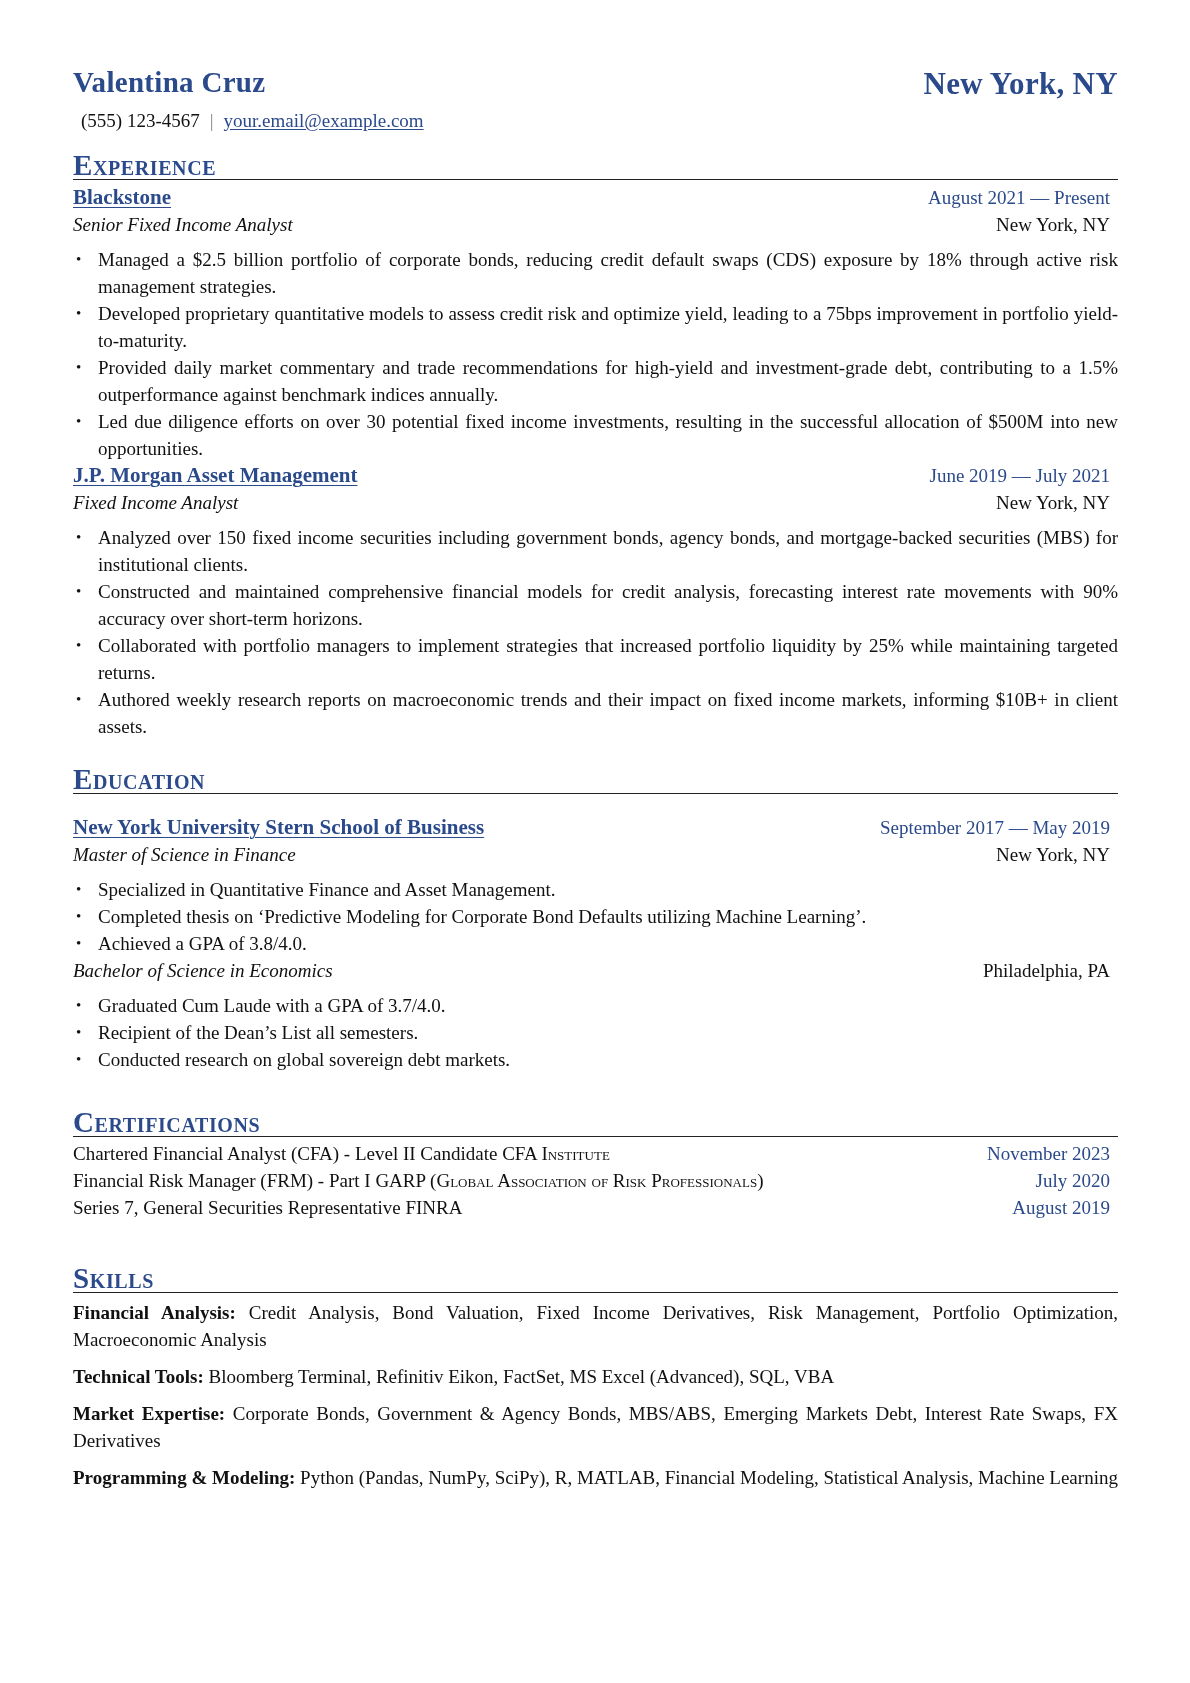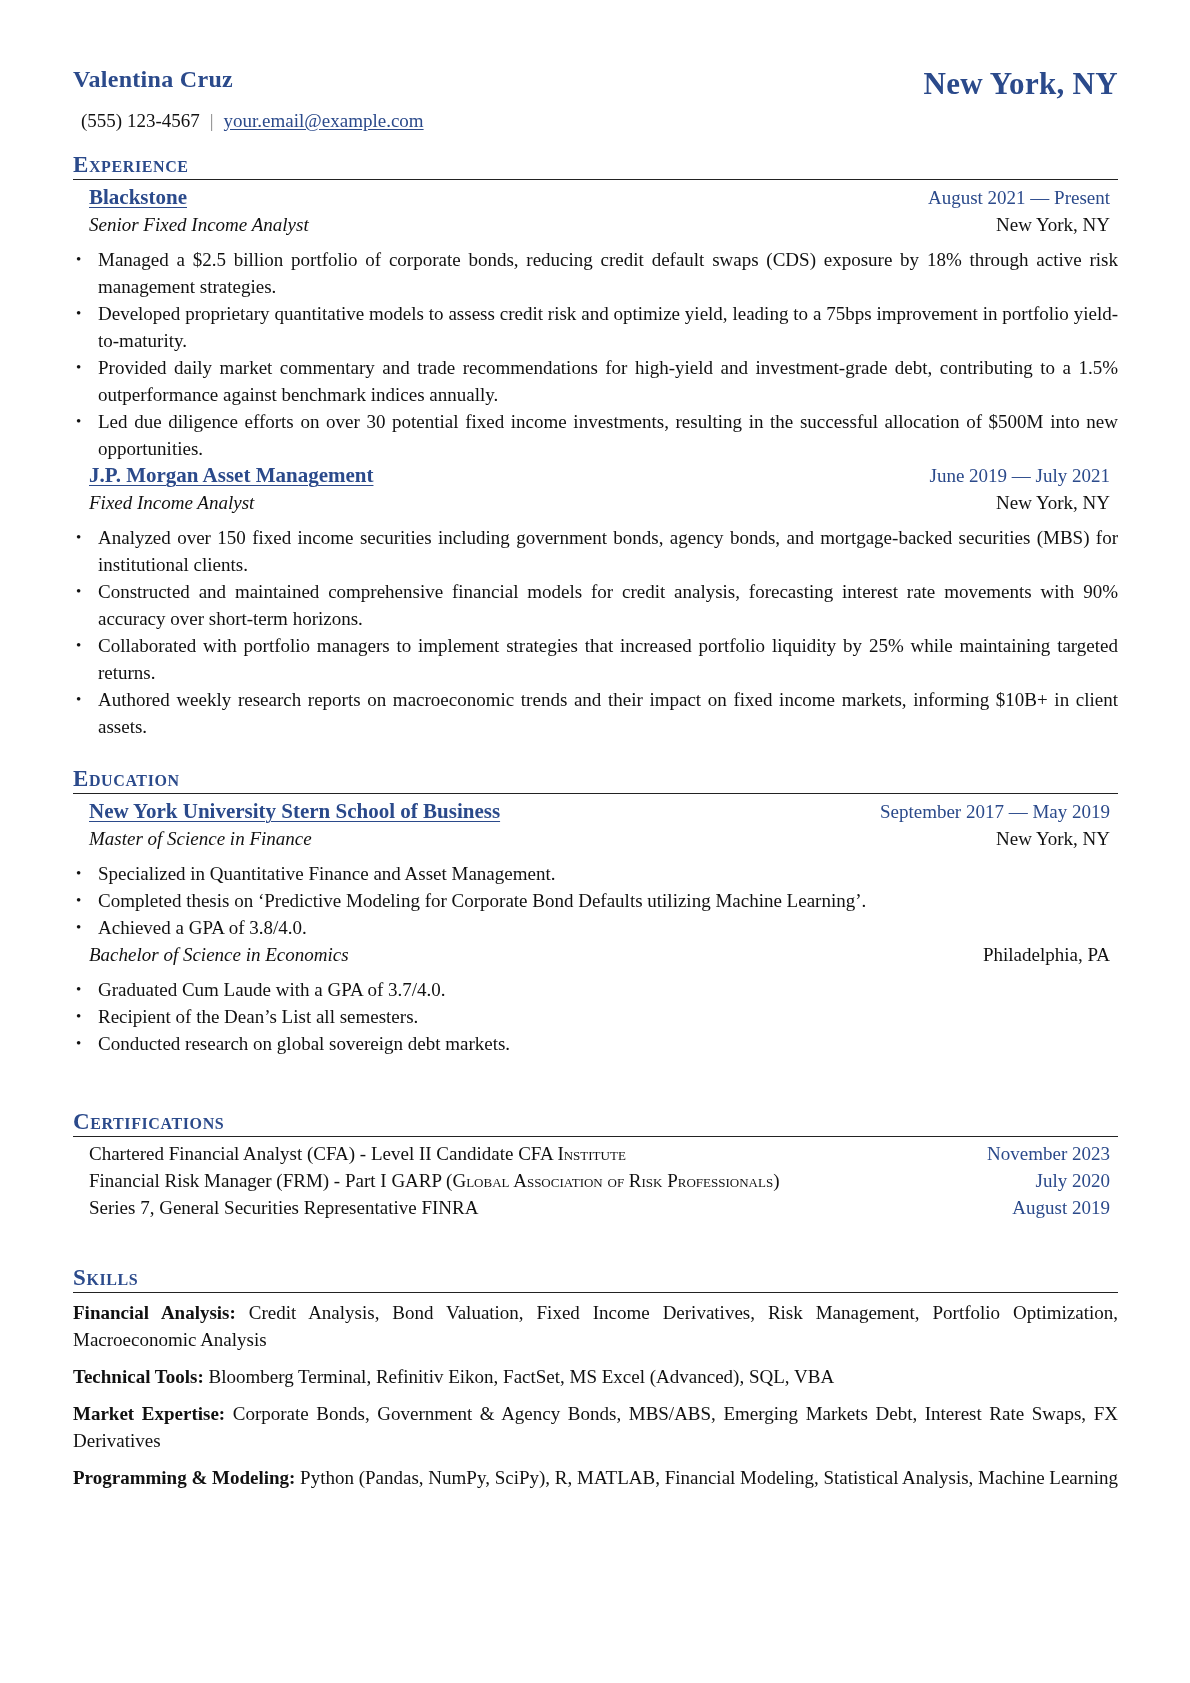--- a/index.html
+++ b/index.html
@@ -1,32 +1,32 @@
 <!DOCTYPE html>
 <html><head>
 <meta charset="utf-8">
 <style>
   html, body { margin:0; padding:0; background:#ffffff; }
   body { width:1190px; height:1683px; position:relative; overflow:hidden;
          font-family:"DejaVu Serif", "Liberation Serif", serif; color:#111; }
   .page { position:absolute; left:73px; top:0; width:1045px; }
 
   .header-row { position:absolute; left:0; top:66px; width:1045px; height:36px; }
-  .name { position:absolute; left:0; top:0; font-family:"Liberation Serif", serif; font-weight:bold; font-size:24px; color:#2b4a8b; letter-spacing:0.3px; }
+  .name { position:absolute; left:0; top:0; font-family:"Liberation Serif", serif; font-weight:bold; font-size:29px; color:#2b4a8b; letter-spacing:0.3px; }
   .hloc { position:absolute; right:0; top:0; font-family:"Liberation Serif", serif; font-weight:bold; font-size:31px; color:#2b4a8b; letter-spacing:0.3px; }
   .contact { position:absolute; left:8px; top:110px; font-family:"Liberation Serif", serif; font-size:19px; color:#111; }
   .contact .sep { color:#888; margin:0 10px; }
   .contact a { color:#2b4a8b; text-decoration:underline; text-underline-offset:2px; }
 
   .sec { position:absolute; left:0; width:1045px; }
-  .sec-title { font-family:"Liberation Serif", serif; font-weight:bold; color:#2b4a8b; font-size:23px; font-variant:small-caps; letter-spacing:0.6px; line-height:26px; height:26px; }
+  .sec-title { font-family:"Liberation Serif", serif; font-weight:bold; color:#2b4a8b; font-size:29px; font-variant:small-caps; letter-spacing:0.6px; line-height:26px; height:26px; }
   .sec-rule { height:0; border-top:1.3px solid #222; margin-top:1px; }
 
   .row { position:relative; height:27px; font-family:"Liberation Serif", serif; font-size:19px; line-height:27px; }
-  .row .l { position:absolute; left:16px; top:0; white-space:nowrap; }
+  .row .l { position:absolute; left:0; top:0; white-space:nowrap; }
   .row .r { position:absolute; right:8px; top:0; white-space:nowrap; }
   .org { font-size:21px; color:#2b4a8b; font-weight:bold; text-decoration:underline; text-underline-offset:3px; text-decoration-thickness:1px; }
   .dates { color:#2b4a8b; }
   .role { font-style:italic; }
   ul.b { list-style:none; margin:8px 0 0 0; padding:0; }
   ul.b li { position:relative; padding-left:25px; font-family:"Liberation Serif", serif; font-size:19px; line-height:27px; text-align:justify; }
   ul.b li::before { content:"•"; position:absolute; left:3px; top:0; font-size:15px; }
 
   .cert .l b { font-weight:normal; }
   .sc { font-variant:small-caps; }
@@ -82,21 +82,21 @@
         <li>Collaborated with portfolio managers to implement strategies that increased portfolio liquidity by 25% while maintaining targeted returns.</li>
         <li>Authored weekly research reports on macroeconomic trends and their impact on fixed income markets, informing $10B+ in client assets.</li>
       </ul>
     </div>
   </div>
 
   <div class="sec" style="top:766px;">
     <div class="sec-title">Education</div>
     <div class="sec-rule"></div>
 
-    <div style="margin-top:4px;">
+    <div style="margin-top:20px;">
       <div class="row">
         <span class="l org">New York University Stern School of Business</span>
         <span class="r dates">September 2017 — May 2019</span>
       </div>
       <div class="row">
         <span class="l role">Master of Science in Finance</span>
         <span class="r">New York, NY</span>
       </div>
       <ul class="b">
         <li>Specialized in Quantitative Finance and Asset Management.</li>

